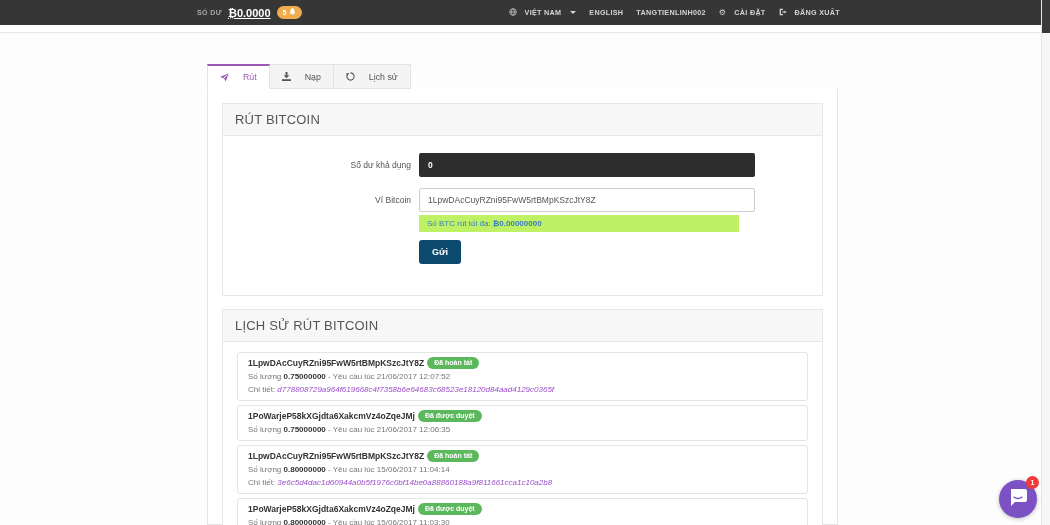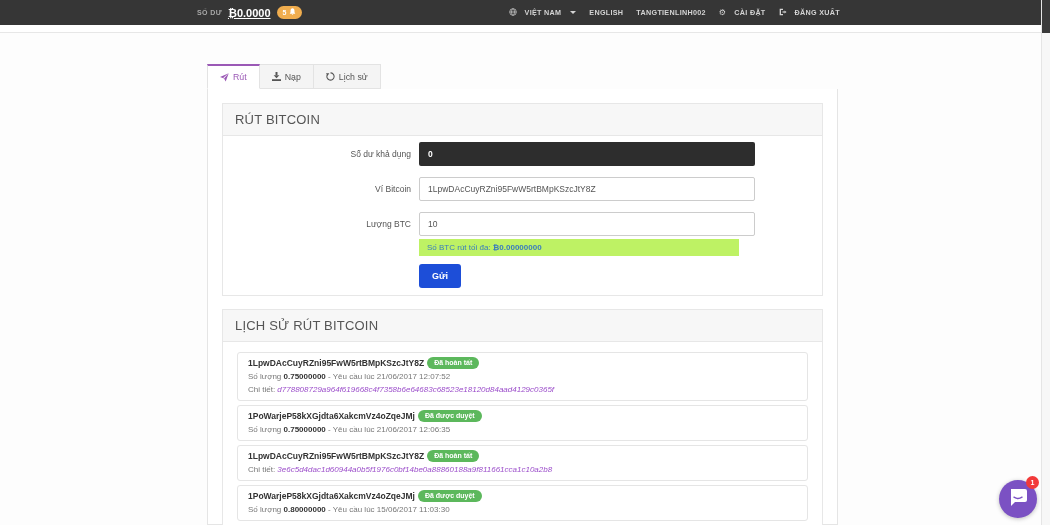--- a/index.html
+++ b/index.html
@@ -28,21 +28,21 @@
   #subheader { height:8px; background:#fff; border-bottom:1px solid #e7e7e7; }
 
   
   #scrollbar { position:absolute; top:0; right:0; width:9px; height:525px;
                background:#f7f7f7; border-left:1px solid #e5e5e5; z-index:50; }
   #scrollbar .thumb { position:absolute; top:0; left:0; width:9px; height:33px; background:#3a3a3a; }
 
   
   #card { position:absolute; left:207px; top:64px; width:631px; height:461px; }
   .tabs { display:flex; }
-  .tab { height:25px; padding:0 12px; display:flex; align-items:center; gap:4px;
+  .tab { height:25px; padding:0 12px; display:flex; align-items:center; gap:14px;
          font-size:8.8px; color:#555; background:#f4f4f4; border:1px solid #e3e3e3;
          border-left:none; cursor:pointer; }
   .tab:first-child { border-left:1px solid #e3e3e3; }
   .tab.active { background:#fff; color:#9b59b6; border-top:2px solid #9b59b6;
                 border-bottom:1px solid #fff; }
   .tab svg { display:block; }
   .card-body { position:absolute; top:25px; left:0; right:0; bottom:0; background:#fff;
                border:1px solid #e5e5e5; border-top:none; }
 
   
@@ -50,32 +50,32 @@
   #withdraw-panel { margin-top:14px; }
   #history-panel { margin-top:13px; }
   .panel-header { background:#f7f7f7; border:1px solid #e7e7e7; padding:8px 12px;
                   font-size:13px; color:#555; letter-spacing:.2px; }
   .panel-body { background:#fff; border:1px solid #e7e7e7; border-top:none; }
   #withdraw-panel .panel-body { height:160px; padding:6px 14px 8px; }
   #history-panel .panel-body { padding:6px 14px 8px; min-height:210px; }
 
   
   .form-row { display:flex; margin-top:11px; }
-  .form-row:first-child { margin-top:0; }
+  .form-row:first-child { margin-top:11px; }
   .form-label { width:182px; text-align:right; padding-right:8px; font-size:8.5px;
                 color:#555; line-height:24px; }
   .ctrl { width:336px; height:24px; }
   .dark-display { background:#2d2d2d; color:#fff; font-size:8.5px; font-weight:bold;
                   line-height:24px; padding:0 9px; border-radius:2px; }
   input.ctrl { border:1px solid #ccc; border-radius:2px; font-size:8.5px; color:#555;
                padding:0 8px; font-family:inherit; outline:none; background:#fff; }
   .info-note { margin-left:182px; margin-top:3px; width:320px; background:#bef264;
                color:#3a7cbe; font-size:8px; padding:4px 8px; }
   .info-note b { font-weight:bold; }
-  .btn-danger { display:inline-block; margin-left:182px; margin-top:8px; background:#1d4ed8;
+  .btn-danger { display:inline-block; margin-left:182px; margin-top:8px; background:#0c4a6e;
                 color:#fff; border:none; border-radius:3px; font-size:9px; font-weight:bold;
                 padding:7px 13px; font-family:inherit; cursor:pointer; }
 
   
   .history-entry { border:1px solid #e5e5e5; border-radius:3px; padding:4px 10px;
                    margin-top:4px; font-size:8px; color:#777; line-height:12px; }
   .history-entry:first-child { margin-top:4px; }
   .entry-address { font-size:8.5px; font-weight:bold; color:#333; }
   .badge-success { display:inline-block; background:#5cb85c; color:#fff; font-size:7px;
                    font-weight:bold; padding:1px 7px 2px; border-radius:8px; margin-left:3px;
@@ -197,24 +197,20 @@
         <div class="panel-header">RÚT BITCOIN</div>
         <div class="panel-body">
           <div class="form-row">
             <div class="form-label">Số dư khả dụng</div>
             <div class="ctrl dark-display">0</div>
           </div>
           <div class="form-row">
             <div class="form-label">Ví Bitcoin</div>
             <input class="ctrl" type="text" value="1LpwDAcCuyRZni95FwW5rtBMpKSzcJtY8Z" style="">
           </div>
-          <div class="form-row">
-            <div class="form-label">Lượng BTC</div>
-            <input class="ctrl" type="text" value="10" style="">
-          </div>
           <div class="info-note">
             <span>Số BTC rút tối đa:</span>
             <b>₿0.00000000</b>
           </div>
           <button class="btn-danger">Gửi</button>
         </div>
       </div>
 
       <div class="panel" id="history-panel">
         <div class="panel-header">LỊCH SỬ RÚT BITCOIN</div>
@@ -244,20 +240,26 @@
       <span class="entry-amount">0.75000000</span>
       <span>- Yêu cầu lúc</span>
       <span>21/06/2017 12:06:35</span>
     </div>
 
   </div>
 
   <div class="history-entry">
     <div>
       <span class="entry-address">1LpwDAcCuyRZni95FwW5rtBMpKSzcJtY8Z</span><span class="badge-success">Đã hoàn tất</span>
+    </div>
+    <div class="entry-line">
+      <span>Số lượng</span>
+      <span class="entry-amount">0.80000000</span>
+      <span>- Yêu cầu lúc</span>
+      <span>15/06/2017 11:04:14</span>
     </div>
     <div class="entry-line entry-detail">
       <span>Chi tiết:</span>
       <a class="entry-hash">3e6c5d4dac1d60944a0b5f1976c0bf14be0a88860188a9f811661cca1c10a2b8</a>
     </div>
   </div>
 
   <div class="history-entry">
     <div>
       <span class="entry-address">1PoWarjeP58kXGjdta6XakcmVz4oZqeJMj</span><span class="badge-success">Đã được duyệt</span>

